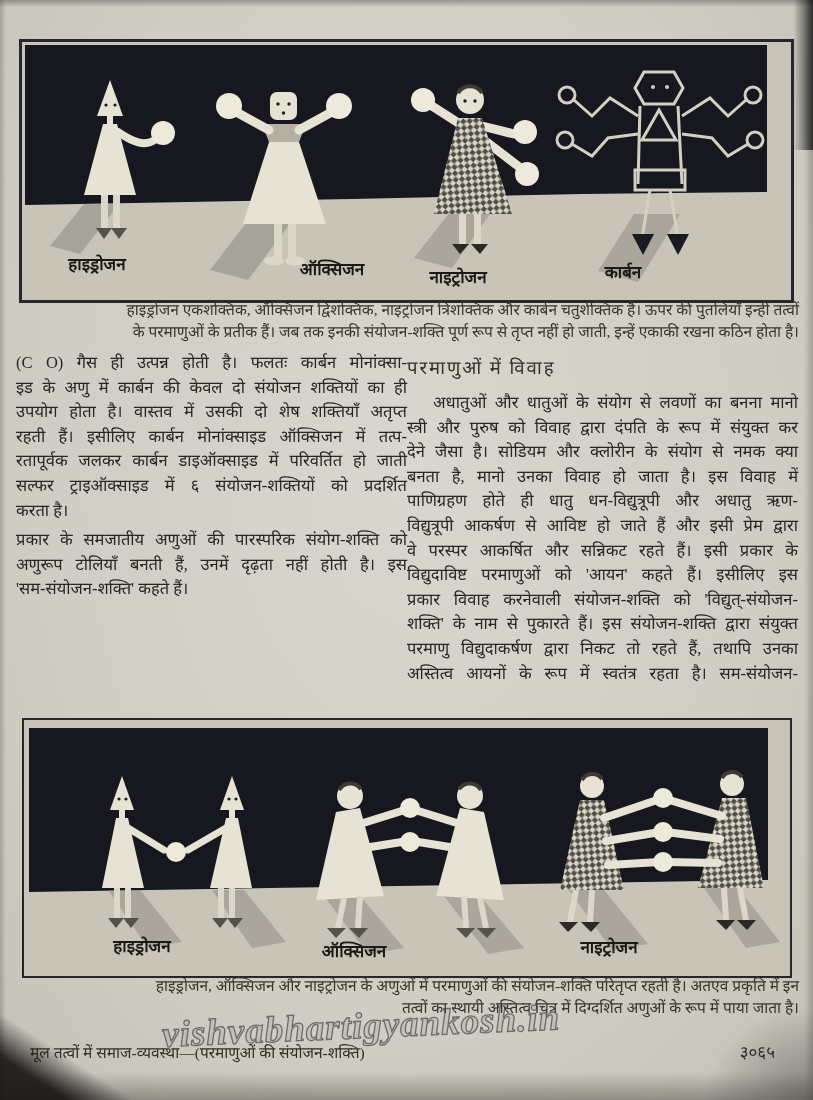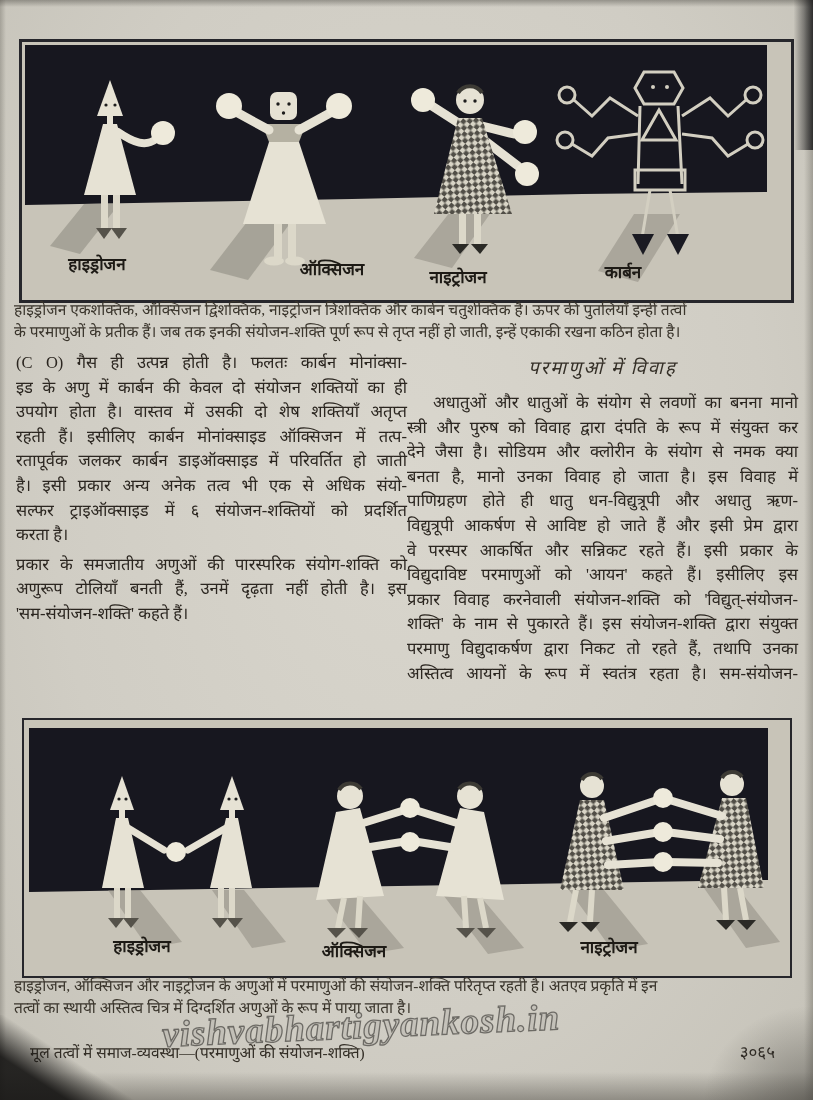--- a/index.html
+++ b/index.html
@@ -17,34 +17,34 @@
   .edge-bottom{left:0;bottom:0;right:0;height:28px;background:linear-gradient(to top,rgba(95,92,85,.55),rgba(95,92,85,0));}
   .edge-br{right:0;bottom:0;width:110px;height:95px;background:radial-gradient(ellipse at 100% 100%,rgba(70,68,63,.55),rgba(70,68,63,0) 70%);}
   .edge-left{left:0;top:0;bottom:0;width:6px;background:linear-gradient(to right,rgba(80,78,70,.3),rgba(80,78,70,0));}
 
   .figure-panel{position:absolute;outline:3px solid #26262b;background:#c8c4b8;margin-top:8px;}
   .panel-top{left:22px;top:34px;width:769px;height:258px;}
   .panel-bottom{left:24px;top:712px;width:766px;height:256px;outline-width:2px;}
   .figure-panel svg{display:block;width:100%;height:100%;}
   .fig-label{font-family:"Liberation Serif","DejaVu Serif",serif;font-weight:bold;font-size:17px;fill:#1d1a15;}
 
-  .caption{position:absolute;left:14px;width:785px;text-align:left;
+  .caption{position:absolute;left:14px;width:785px;text-align:right;
     font-size:15.5px;line-height:22px;color:#3a352c;}
   .caption-top{top:299px;}
   .caption-bottom{top:975px;}
 
   .columns{position:absolute;left:16px;top:351px;width:782px;display:grid;
     grid-template-columns:1fr 1fr;column-gap:0;}
   .tline{font-size:16.5px;line-height:24.6px;text-align:justify;text-align-last:justify;
     text-justify:inter-word;white-space:normal;}
   .tline.tlast{text-align-last:left;}
   .tline.indent{text-indent:26px;}
   .para{margin:0 0 5px 0;}
-  .col-heading{text-align:center;font-size:18.5px;letter-spacing:2px;color:#342f27;
-    margin:4px 0 10px 0;line-height:26px;font-style:italic;}
+  .col-heading{text-align:left;font-size:18.5px;letter-spacing:2px;color:#342f27;
+    margin:4px 0 10px 0;line-height:26px;}
 
   .footer{position:absolute;left:30px;right:38px;top:1040px;display:flex;
     justify-content:space-between;align-items:baseline;}
   .footer-title{font-size:15.5px;color:#332e26;}
   .page-number{font-size:17px;color:#2b2620;}
 
   .watermark{position:absolute;left:162px;top:1004px;transform:rotate(-2.5deg);
     font-style:italic;font-weight:bold;font-size:37px;letter-spacing:1px;
     color:rgba(0,0,0,0.05);-webkit-text-stroke:1.3px rgba(52,50,46,.62);
     font-family:"Liberation Serif","DejaVu Serif",serif;white-space:nowrap;}
@@ -152,21 +152,20 @@
   </div>
 
   <div class="columns">
     <div>
       <div class="para">
         <div class="tline">(C O) गैस ही उत्पन्न होती है। फलतः कार्बन मोनांक्सा-</div>
         <div class="tline">इड के अणु में कार्बन की केवल दो संयोजन शक्तियों का ही</div>
         <div class="tline">उपयोग होता है। वास्तव में उसकी दो शेष शक्तियाँ अतृप्त</div>
         <div class="tline">रहती हैं। इसीलिए कार्बन मोनांक्साइड ऑक्सिजन में तत्प-</div>
         <div class="tline">रतापूर्वक जलकर कार्बन डाइऑक्साइड में परिवर्तित हो जाती</div>
-        <div class="tline">है। इसी प्रकार अन्य अनेक तत्व भी एक से अधिक संयो-</div>
         <div class="tline">सल्फर ट्राइऑक्साइड में ६ संयोजन-शक्तियों को प्रदर्शित</div>
         <div class="tline tlast">करता है।</div>
       </div>
       <div class="para">
         <div class="tline">प्रकार के समजातीय अणुओं की पारस्परिक संयोग-शक्ति को</div>
         <div class="tline">अणुरूप टोलियाँ बनती हैं, उनमें दृढ़ता नहीं होती है। इस</div>
         <div class="tline tlast">'सम-संयोजन-शक्ति' कहते हैं।</div>
       </div>
     </div>
 

